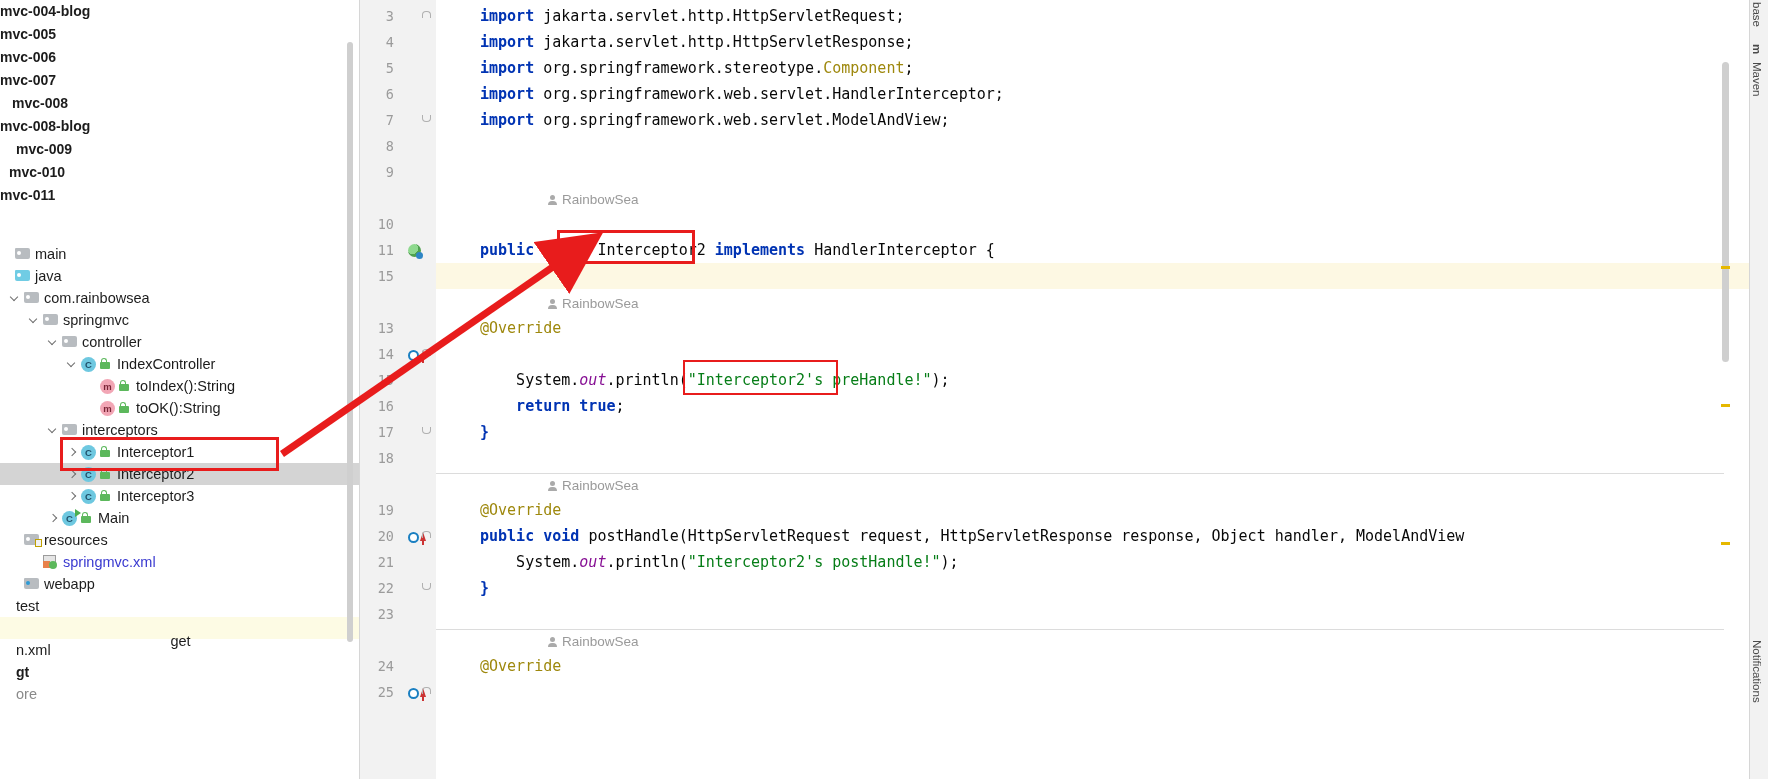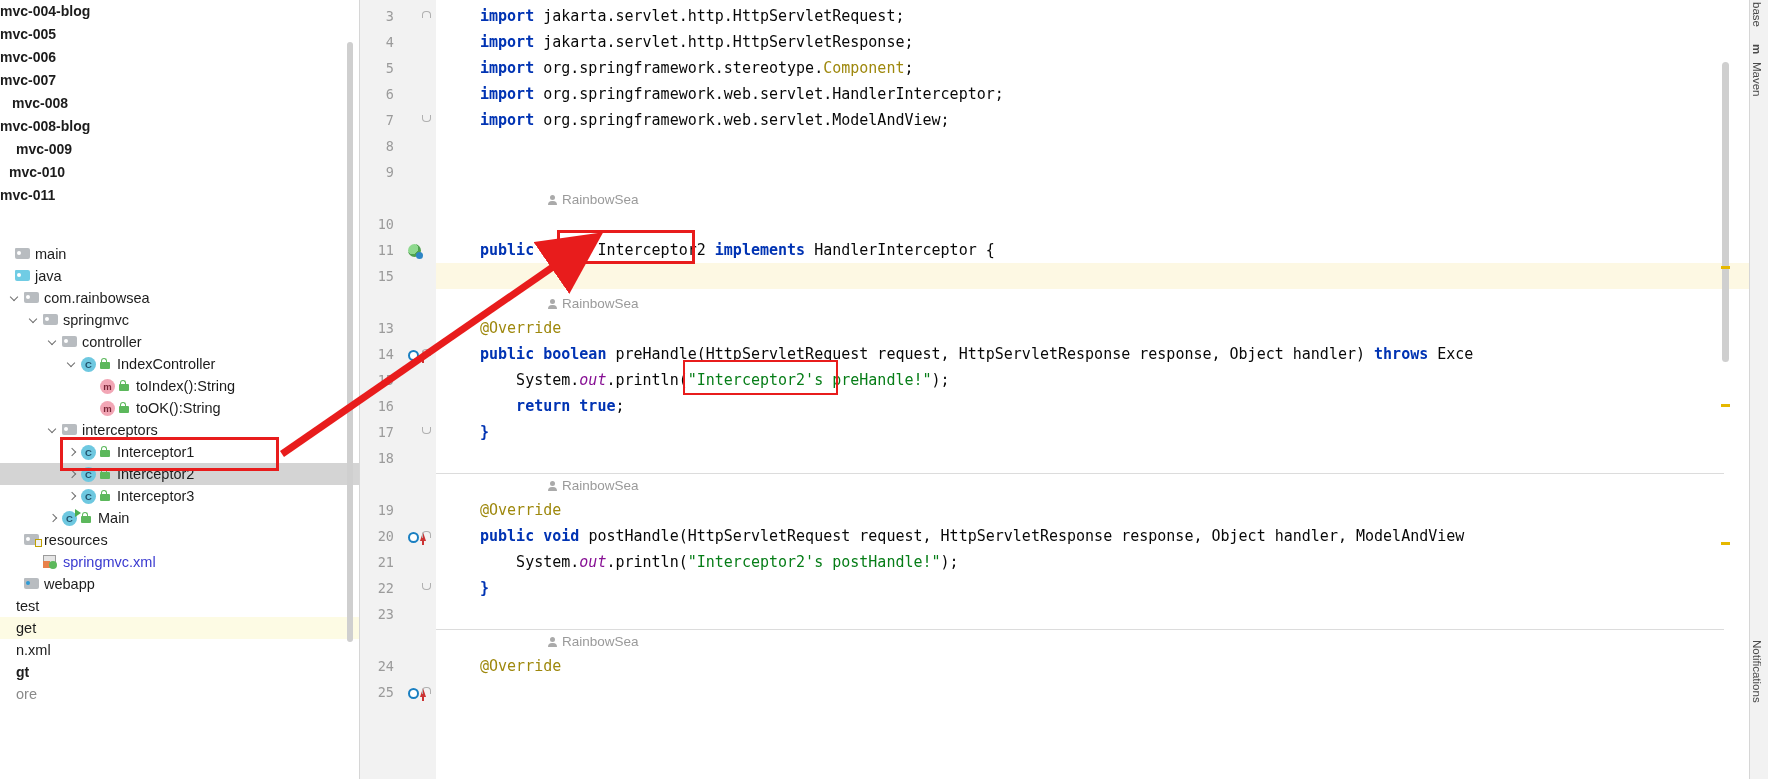--- a/index.html
+++ b/index.html
@@ -380,21 +380,21 @@
           <span class="chev none"></span>
           <span class="ic ic-folder ic-webapp">
             <i></i>
           </span>
           <span class="tree-label">webapp</span>
         </div>
         <div class="tree-row" style="position: absolute; left: 0px; top: 595px; width: 352px;">
           <span class="chev none"></span>
           <span class="tree-label">test</span>
         </div>
-        <div class="tree-row yellowsel" style="position: absolute; left: 0px; top: 617px; width: 360px;">
+        <div class="tree-row yellowsel" style="position: absolute; left: 0px; top: 617px; width: 360px; flex-direction: column;">
           <span class="chev none"></span>
           <span class="tree-label">get</span>
         </div>
         <div class="tree-row" style="position: absolute; left: 0px; top: 639px; width: 360px;">
           <span class="chev none"></span>
           <span class="tree-label">n.xml</span>
         </div>
         <div class="tree-row bold" style="position: absolute; left: 0px; top: 661px; width: 360px;">
           <span class="chev none"></span>
           <span class="tree-label">gt</span>
@@ -498,21 +498,20 @@
         <div class="ln" style="top: 81px; left: 44px;"><span class="kw">import </span><span class="cls">org.springframework.web.servlet.HandlerInterceptor;</span></div>
         <div class="ln" style="top: 107px; left: 44px;"><span class="kw">import </span><span class="cls">org.springframework.web.servlet.ModelAndView;</span></div>
         <div class="ln" style="top: 133px; left: 44px;"></div>
         <div class="ln" style="top: 159px; left: 44px;"></div>
         <div class="author" style="left: 112px; top: 189px;"><span class="ai"></span><span>RainbowSea</span></div>
         <div class="ln" style="top: 237px; left: 44px;"><span class="kw">public </span><span class="kw">class </span><span class="cls">Interceptor2 </span><span class="kw">implements </span><span class="cls">HandlerInterceptor {</span></div>
         <div class="hl-yellow" style="top: 263px;"></div>
         <div class="ln" style="top: 263px; left: 44px;"></div>
         <div class="author" style="left: 112px; top: 293px;"><span class="ai"></span><span>RainbowSea</span></div>
         <div class="ln" style="top: 315px; left: 44px;"><span class="ann">@Override</span></div>
-        <div class="ln" style="top: 341px; left: 44px;"><span class="kw">public </span><span class="kw">boolean </span><span class="cls">preHandle(HttpServletRequest request, HttpServletResponse response, Object handler) </span><span class="kw">throws </span><span class="cls">Exce</span></div>
         <div class="ln" style="top: 367px; left: 44px;"><span class="cls">    System.</span><span class="fld">out</span><span class="cls">.println(</span><span class="str">"Interceptor2's preHandle!"</span><span class="cls">);</span></div>
         <div class="ln" style="top: 393px; left: 44px;"><span class="kw">    return </span><span class="kw">true</span><span class="cls">;</span></div>
         <div class="ln" style="top: 419px; left: 44px;"><span class="kw">}</span></div>
         <div class="ln" style="top: 445px; left: 44px;"></div>
         <div class="sep" style="left: 0px; right: 26px; top: 473px;"></div>
         <div class="author" style="left: 112px; top: 475px;"><span class="ai"></span><span>RainbowSea</span></div>
         <div class="ln" style="top: 497px; left: 44px;"><span class="ann">@Override</span></div>
         <div class="ln" style="top: 523px; left: 44px;"><span class="kw">public </span><span class="kw">void </span><span class="cls">postHandle(HttpServletRequest request, HttpServletResponse response, Object handler, ModelAndView</span></div>
         <div class="ln" style="top: 549px; left: 44px;"><span class="cls">    System.</span><span class="fld">out</span><span class="cls">.println(</span><span class="str">"Interceptor2's postHandle!"</span><span class="cls">);</span></div>
         <div class="ln" style="top: 575px; left: 44px;"><span class="kw">}</span></div>

